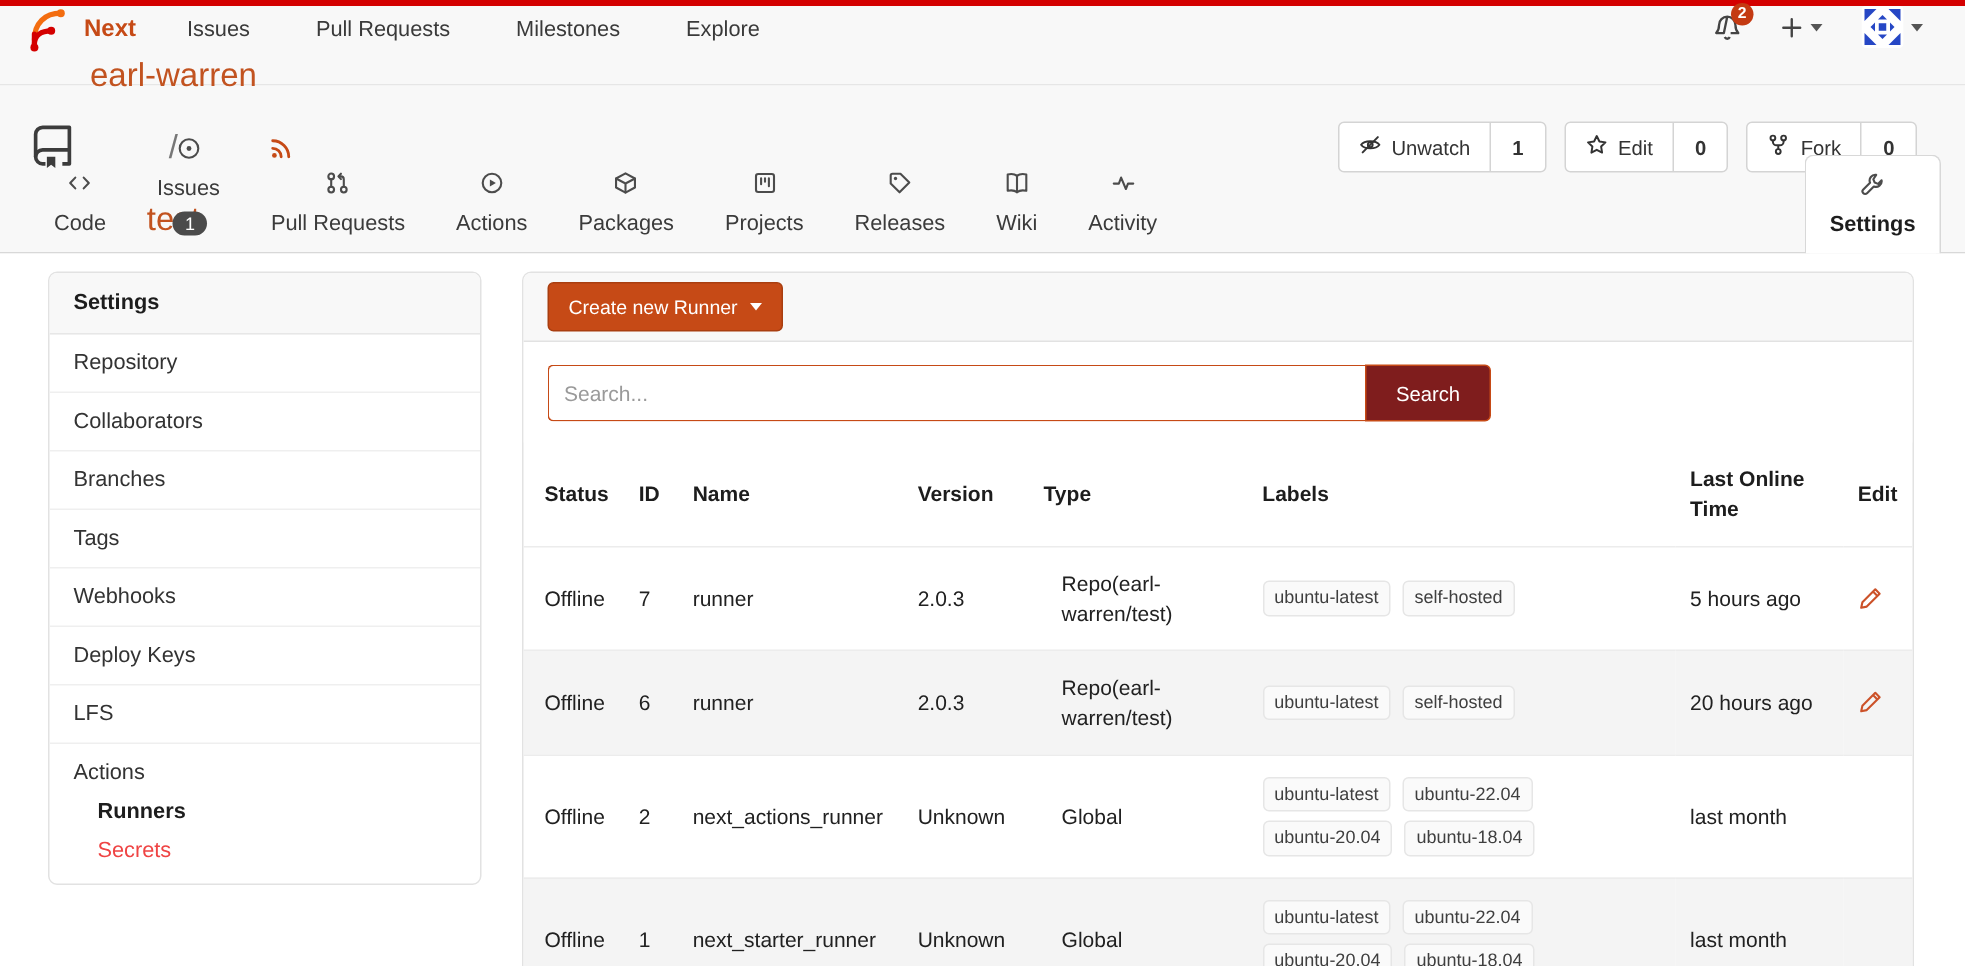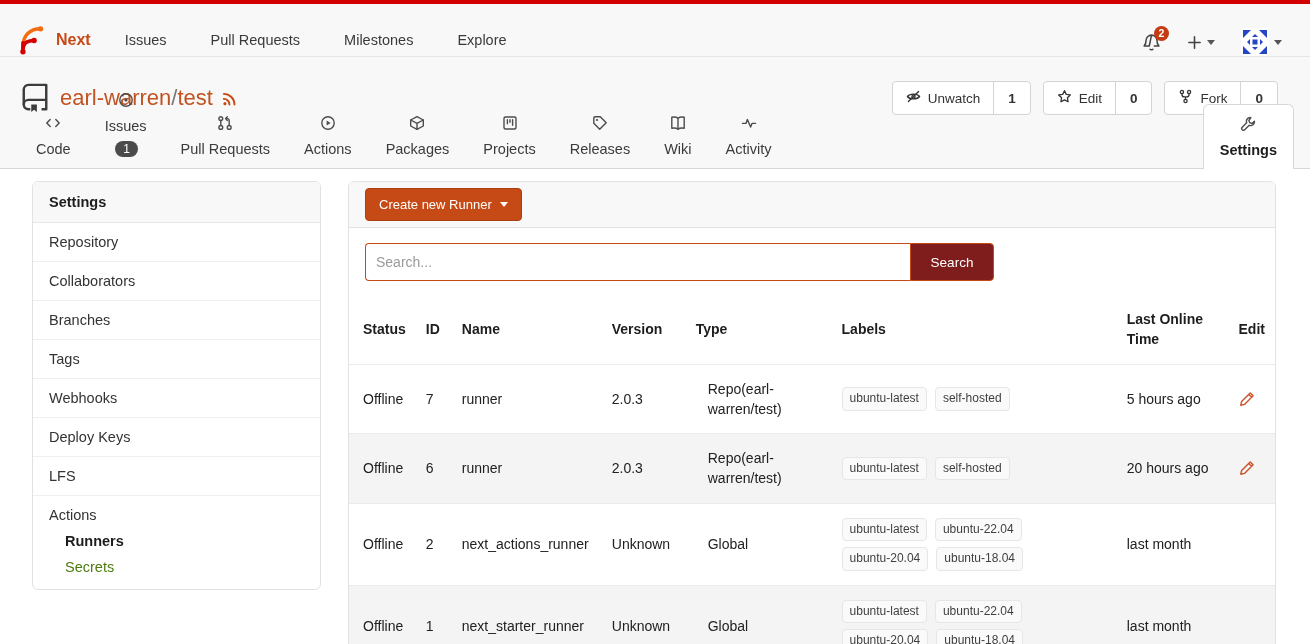--- a/index.html
+++ b/index.html
@@ -1,42 +1,42 @@
 <!DOCTYPE html>
 <html><head>
 <meta charset="utf-8">
 <style>
   * { margin:0; padding:0; box-sizing:border-box; }
   html,body { width:1310px; height:644px; background:#fff; overflow:hidden; }
   body { font-family:"Liberation Sans","DejaVu Sans",sans-serif; font-size:14px; color:#2c2c2c; }
 
   
   .navbar { height:57px; background:#f8f8f8; border-top:4px solid #d40000; border-bottom:1px solid #e6e6e6;
-            display:flex; align-items:flex-end; justify-content:space-between; padding:0 28px 0 16px; }
+            display:flex; align-items:flex-start; justify-content:space-between; padding:0 28px 0 16px; }
   .nav-left { display:flex; align-items:center; gap:8px; }
   .logo svg { width:32px; height:32px; display:block; }
   .brand { color:#c64a16; font-weight:bold; font-size:16px; margin-right:26px; cursor:pointer; }
   .nav-links { display:flex; align-items:center; gap:44px; }
   .nav-link { color:#3a3a3a; font-size:14.5px; cursor:pointer; }
   .nav-right { display:flex; align-items:center; gap:26px; }
   .bell-wrap { position:relative; cursor:pointer; color:#444; }
   .bell-wrap svg { width:19px; height:19px; display:block; }
   .noti-badge { position:absolute; top:-7px; right:-8px; background:#c43a12; color:#fff; font-size:10.5px;
                 font-weight:bold; border-radius:50%; width:15px; height:15px; line-height:15px; text-align:center; }
   .plus-wrap, .avatar-wrap { display:flex; align-items:center; gap:5px; cursor:pointer; color:#444; }
   .plus-wrap svg.plus { width:15px; height:15px; }
   .caret { width:0; height:0; border-left:4px solid transparent; border-right:4px solid transparent;
            border-top:5px solid #555; display:inline-block; }
   .avatar-wrap svg.avatar { width:28px; height:28px; border-radius:3px; display:block; }
 
   
   .repo-head { background:#f8f8f8; }
   .repo-title-row { display:flex; align-items:center; padding:18px 32px 4px 20px; height:68px; }
   .repo-icon svg { width:30px; height:30px; display:block; color:#3c3c3c; margin-right:10px; }
-  .repo-title { font-size:22px; font-weight:normal; display:flex; align-items:center; gap:0; }
+  .repo-title { font-size:22px; font-weight:normal; display:flex; align-items:center; gap:22px;flex-direction:column; }
   .repo-title .owner, .repo-title .name { color:#c25320; cursor:pointer; }
   .repo-title .sep { color:#777; }
   .rss svg { width:18px; height:18px; color:#c64a16; margin-left:8px; display:block; }
   .repo-actions { margin-left:auto; display:flex; gap:12px; }
   .action-group { display:flex; background:#fff; border:1px solid #d4d4d4; border-radius:4px; height:34px;
                   overflow:hidden; font-size:13.5px; color:#333; cursor:pointer; }
   .action-main { display:flex; align-items:center; gap:7px; padding:0 13px; }
   .action-main svg { width:15px; height:15px; }
   .action-count { display:flex; align-items:center; padding:0 14px; border-left:1px solid #d4d4d4; font-weight:bold; }
 
@@ -50,21 +50,21 @@
 
   
   .content { display:flex; gap:27px; padding:12px 34px 30px 32px; background:#fff; align-items:flex-start; }
 
   .sidebar { width:289px; flex:none; border:1px solid #e2e2e2; border-radius:6px; overflow:hidden; font-size:14.5px; }
   .side-title { font-weight:bold; padding:12px 16px; background:#f8f8f8; border-bottom:1px solid #e7e7e7; color:#1d1d1d; }
   .side-item { padding:11px 16px; border-bottom:1px solid #efefef; color:#333; cursor:pointer; }
   .side-group { padding:11px 16px 14px; }
   .side-group-label { color:#333; cursor:pointer; }
   .side-sub { padding:10px 0 0 16px; color:#1d1d1d; font-weight:bold; cursor:pointer; }
-  .side-sub.muted { color:#4d7c0f; font-weight:normal; }
+  .side-sub.muted { color:#ef4444; font-weight:normal; }
 
   .panel { flex:1; border:1px solid #e2e2e2; border-radius:6px; overflow:hidden; }
   .panel-head { display:flex; align-items:center; justify-content:space-between; background:#f8f8f8;
                 border-bottom:1px solid #e2e2e2; padding:6px 16px; min-height:42px; }
   .panel-head h2 { font-size:15px; font-weight:bold; color:#1d1d1d; }
   .create-btn { background:#c64a16; border:1px solid #a93e10; color:#fff; font-size:13px; border-radius:4px;
                 padding:8px 13px; display:flex; align-items:center; gap:8px; cursor:pointer;
                 font-family:"Liberation Sans","DejaVu Sans",sans-serif; }
   .create-btn .caret { border-top-color:#fff; }
 

